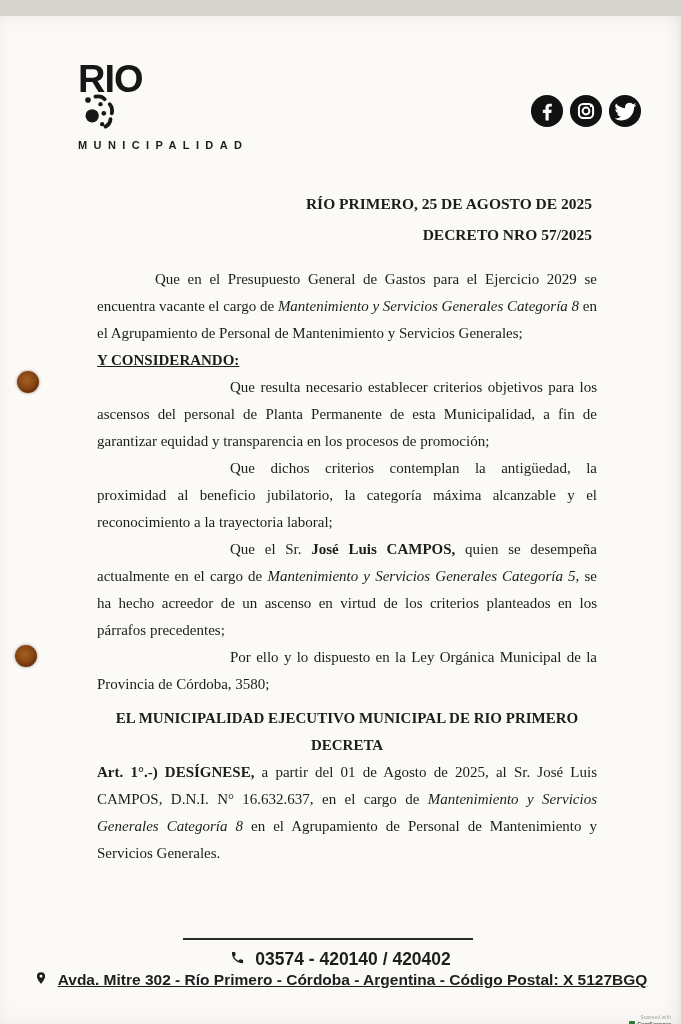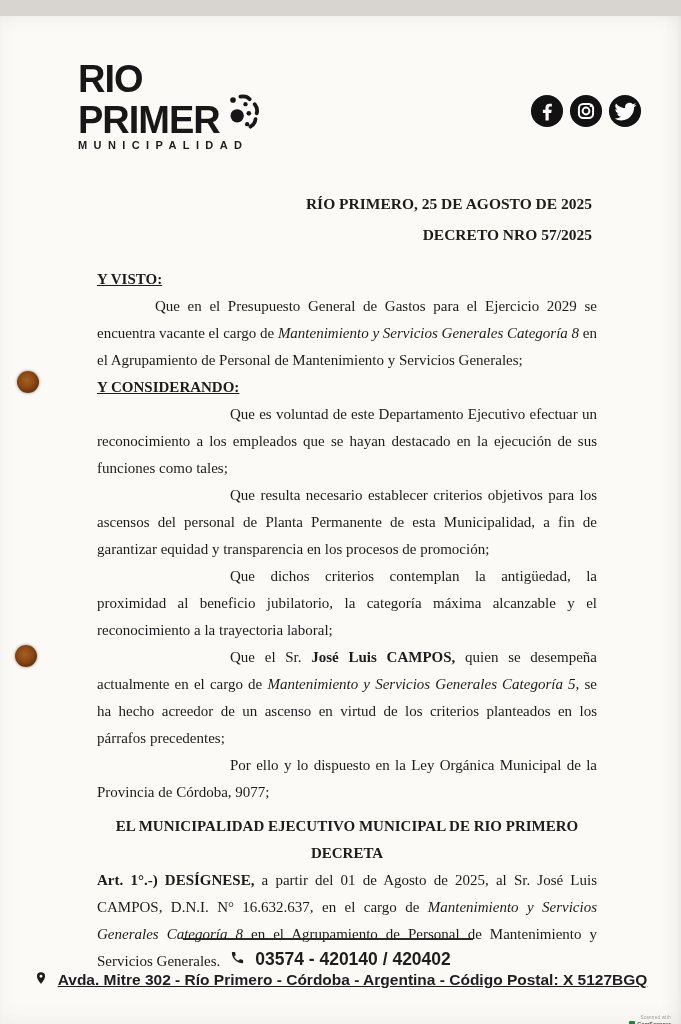--- a/index.html
+++ b/index.html
@@ -66,21 +66,20 @@
     border-radius:1px; }
 </style>
 </head>
 <body>
 
 <div class="page">
 
   <div class="logo">
     <div class="logo-line">RIO</div>
     <div class="logo-row">
-      <span class="logo-line">PRIMER</span>
       <span>
         <svg width="40" height="37" viewBox="0 0 48 44">
           <g fill="#171717" stroke="none">
             <circle cx="17" cy="26" r="8"></circle>
             <circle cx="12" cy="7" r="3.4"></circle>
             <circle cx="27" cy="12" r="2.6"></circle>
             <circle cx="31" cy="23" r="2.8"></circle>
             <circle cx="29" cy="36" r="2.6"></circle>
           </g>
           <g fill="none" stroke="#171717" stroke-width="4.6" stroke-linecap="round">
@@ -116,29 +115,27 @@
       </svg>
     </span>
   </div>
 
   <div class="dateblock">
     <div>RÍO PRIMERO, 25 DE AGOSTO DE 2025</div>
     <div>DECRETO NRO 57/2025</div>
   </div>
 
   <div class="docbody">
-    <h3 class="uhead">Y VISTO:</h3>
     <p class="ind58"><span>Que en el Presupuesto General de Gastos para el Ejercicio 2029 se encuentra vacante el cargo de </span><em>Mantenimiento y Servicios Generales Categoría 8</em><span> en el Agrupamiento de Personal de Mantenimiento y Servicios Generales;</span></p>
 
     <h3 class="uhead">Y CONSIDERANDO:</h3>
-    <p class="ind133">Que es voluntad de este Departamento Ejecutivo efectuar un reconocimiento a los empleados que se hayan destacado en la ejecución de sus funciones como tales;</p>
     <p class="ind133">Que resulta necesario establecer criterios objetivos para los ascensos del personal de Planta Permanente de esta Municipalidad, a fin de garantizar equidad y transparencia en los procesos de promoción;</p>
     <p class="ind133">Que dichos criterios contemplan la antigüedad, la proximidad al beneficio jubilatorio, la categoría máxima alcanzable y el reconocimiento a la trayectoria laboral;</p>
     <p class="ind133"><span>Que el Sr. </span><b>José Luis CAMPOS,</b><span> quien se desempeña actualmente en el cargo de </span><em>Mantenimiento y Servicios Generales Categoría 5</em><span>, se ha hecho acreedor de un ascenso en virtud de los criterios planteados en los párrafos precedentes;</span></p>
-    <p class="ind133">Por ello y lo dispuesto en la Ley Orgánica Municipal de la Provincia de Córdoba, 9077;</p>
+    <p class="ind133">Por ello y lo dispuesto en la Ley Orgánica Municipal de la Provincia de Córdoba, 3580;</p>
 
     <p class="chead">EL MUNICIPALIDAD EJECUTIVO MUNICIPAL DE RIO PRIMERO</p>
     <p class="cword">DECRETA</p>
 
     <p><b>Art. 1°.-) DESÍGNESE,</b><span> a partir del 01 de Agosto de 2025, al Sr. José Luis CAMPOS, D.N.I. N° 16.632.637, en el cargo de </span><em>Mantenimiento y Servicios Generales Categoría 8</em><span> en el Agrupamiento de Personal de Mantenimiento y Servicios Generales.</span></p>
   </div>
 
   <div class="hole1"></div>
   <div class="hole2"></div>
 

